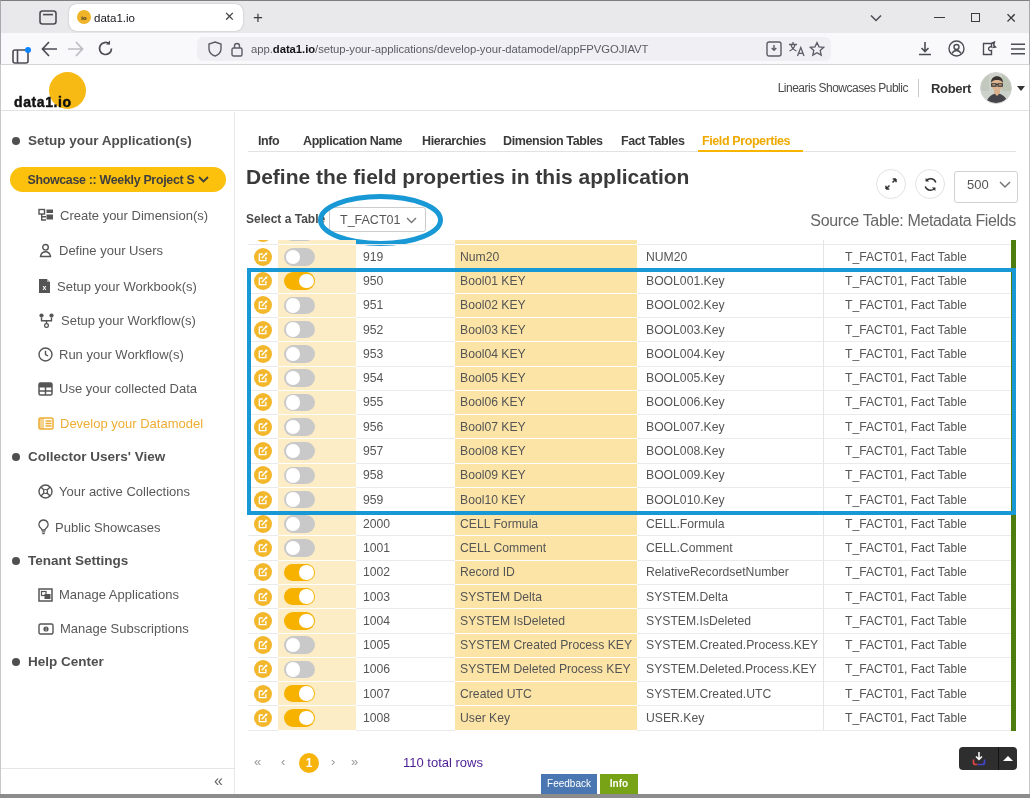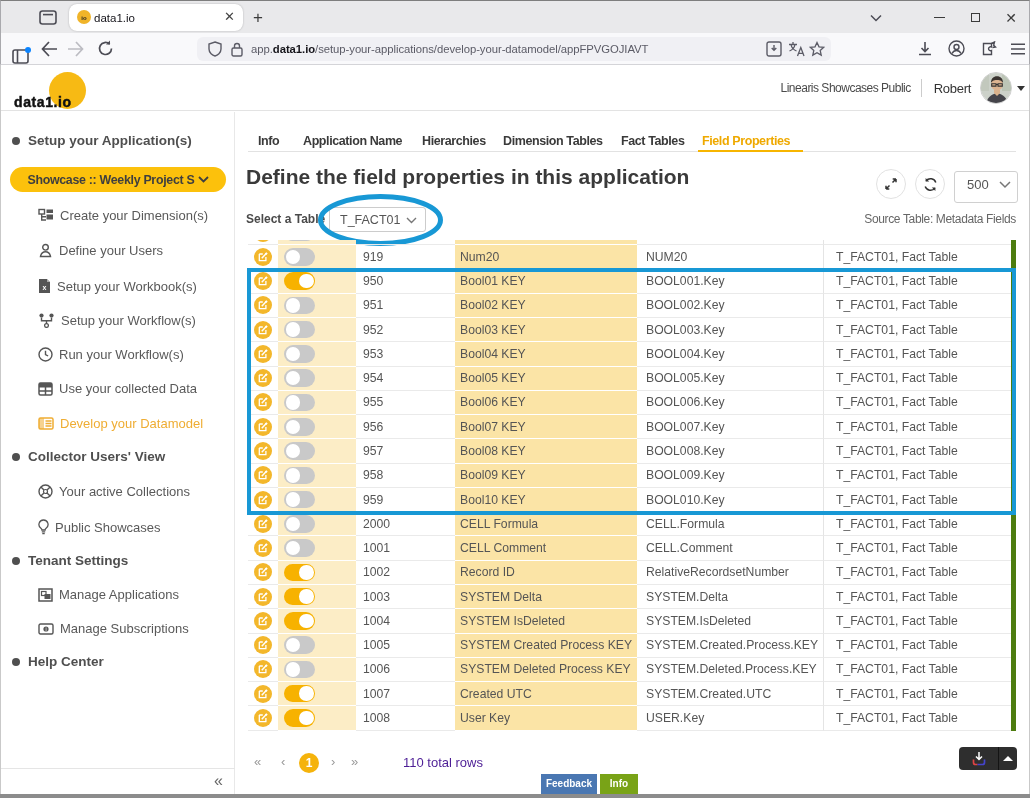--- a/index.html
+++ b/index.html
@@ -18,21 +18,21 @@
 #urltext b{color:#15141a;font-weight:bold}
 .tbi{position:absolute;top:0;height:32px;display:flex;align-items:center;justify-content:center}
 
 #apph{position:absolute;left:0;top:65px;width:1030px;height:46px;background:#fff;border-bottom:1px solid #e3e3e3;border-left:1px solid #c9c9c9;border-right:1px solid #c9c9c9}
 #band{position:absolute;left:0;top:112px;width:1030px;height:16px;background:linear-gradient(#f0f0f2,#ffffff)}
 #logocirc{position:absolute;left:48px;top:7px;width:37px;height:37px;border-radius:50%;background:#F7BA14}
 #logotext{position:absolute;left:13px;top:29px;font-size:14px;font-weight:bold;color:#111;letter-spacing:.6px;-webkit-text-stroke:.45px #111}
 #hright{position:absolute;right:4px;top:0;height:46px;display:flex;align-items:center}
 #linearis{font-size:12px;letter-spacing:-.5px;color:#4a4a4a}
 #hsep{width:1px;height:18px;background:#ccc;margin:0 12px 0 10px}
-#robert{font-size:13px;letter-spacing:-.3px;font-weight:normal;color:#333}
+#robert{font-size:13px;letter-spacing:-.3px;font-weight:bold;color:#333}
 #avatar{width:32px;height:32px;border-radius:50%;margin-left:9px;overflow:hidden;border:1px solid #cfcfcf}
 #caret{width:0;height:0;border-left:4.5px solid transparent;border-right:4.5px solid transparent;border-top:5px solid #333;margin-left:5px}
 
 #sidebar{position:absolute;left:1px;top:112px;width:234px;height:682px;background:#fff;border-right:1px solid #e8e8e8}
 .shead{position:absolute;left:11px;font-size:13.5px;font-weight:bold;color:#4f4f4f;display:flex;align-items:center}
 .shead .dot{width:8px;height:8px;border-radius:50%;background:#4f4f4f;margin-right:8px}
 .sitem{position:absolute;left:37px;font-size:13px;color:#595959;display:flex;align-items:center}
 .sitem svg{margin-right:6px}
 #showbtn{position:absolute;left:9px;top:55px;width:216px;height:25px;background:#FCC10C;border-radius:13px;display:flex;align-items:center;justify-content:center;font-size:12.4px;letter-spacing:-.3px;font-weight:bold;color:#3f3f3f}
 #collapse{position:absolute;left:0;top:656px;width:234px;border-top:1px solid #e5e5e5;height:26px}
@@ -42,44 +42,44 @@
 .tabl{position:absolute;top:22px;font-size:12.5px;font-weight:bold;color:#3a3a3a;letter-spacing:-.4px}
 #tabuline{position:absolute;left:13px;top:39px;width:768px;height:1px;background:#e2e2e2}
 #tabyellow{position:absolute;left:463px;top:37.5px;width:105px;height:2.5px;background:#F7B500}
 #heading{position:absolute;left:11px;top:53px;font-size:21px;font-weight:bold;color:#3a3a3a}
 .circbtn{position:absolute;top:57px;width:30px;height:30px;border-radius:50%;border:1px solid #e2e2e2;background:#fff;display:flex;align-items:center;justify-content:center}
 #sel500{position:absolute;left:719px;top:59px;width:64px;height:32px;border:1px solid #d0d0d0;border-radius:3px;font-size:13px;color:#555}
 #sel500 span{position:absolute;left:12px;top:5px}
 #seltablbl{position:absolute;left:11px;top:100px;font-size:12px;font-weight:bold;color:#4a4a4a}
 #seltab{position:absolute;left:94px;top:95px;width:97px;height:25px;border:1px solid #ccc;border-radius:3px;font-size:12.5px;color:#555}
 #seltab span{position:absolute;left:10px;top:5px}
-#srctab{position:absolute;right:14px;top:100px;font-size:12px;letter-spacing:-.35px;color:#666}
+#srctab{position:absolute;right:14px;top:100px;font-size:16px;letter-spacing:-.35px;color:#666}
 
 #tblclip{position:absolute;left:13px;top:128px;width:768px;height:491px;overflow:hidden;border-right:5px solid #4d7c0f}
 #grid{display:grid;grid-template-columns:30px 78px 99px 182px 186px 193px;grid-auto-rows:24.27px;margin-top:-19px}
 #grid div{font-size:12.2px;color:#555;display:flex;align-items:center;overflow:hidden;white-space:nowrap}
 .c1{justify-content:center;border-bottom:1px solid #eaeaea}
 .c2{background:#FCEDC6;border-bottom:1px solid #fff;padding-left:6px}
 .c3{border-bottom:1px solid #eaeaea;padding-left:7px}
 .c4{background:#FBE4A6;border-bottom:1px solid #fff;padding-left:5px}
 .c5{border-bottom:1px solid #eaeaea;padding-left:9px}
-.c6{border-bottom:1px solid #eaeaea;border-left:1px solid #e4e4e4;padding-left:12px}
+.c6{border-bottom:1px solid #eaeaea;border-left:1px solid #e4e4e4;padding-left:21px}
 .tg{width:31px;height:17.5px;border-radius:9px;background:#c9c9c9;position:relative}
 .tg:after{content:"";position:absolute;left:1.5px;top:1.5px;width:14.5px;height:14.5px;border-radius:50%;background:#fff}
 .tg.on{background:#F7B200}
 .tg.on:after{left:auto;right:1.5px}
 #bluerect{position:absolute;left:12px;top:156px;width:769px;height:247px;border:4px solid #1898D5}
 
 #pager{position:absolute;left:0;top:638px;width:795px;height:40px;font-size:13px;color:#999}
 #pgc{position:absolute;left:64px;top:3px;width:20px;height:20px;border-radius:50%;background:#F5B30B;color:#fff;font-size:12px;font-weight:bold;text-align:center;line-height:20px}
 #totrows{position:absolute;left:168px;top:5px;font-size:13px;color:#4c1d95}
 #dlbtn{position:absolute;left:724px;top:635px;width:58px;height:23px;background:#2e2e2e;border-radius:4px}
 #dlbtn .div{position:absolute;left:39px;top:0;width:1px;height:23px;background:#141414}
 #dlbtn .tri{position:absolute;left:44px;top:9px;width:0;height:0;border-left:5px solid transparent;border-right:5px solid transparent;border-bottom:5px solid #fff}
-#feedback{position:absolute;left:541px;top:774px;width:56px;height:20px;background:#4A77B2;color:#fff;font-size:10px;font-weight:bold;text-align:center;line-height:20px}
+#feedback{position:absolute;left:541px;top:774px;width:56px;height:20px;background:#4A77B2;color:#fff;font-size:10px;font-weight:normal;text-align:center;line-height:20px}
 #help{position:absolute;left:600px;top:774px;width:38px;height:20px;background:#79A317;color:#fff;font-size:10px;font-weight:bold;text-align:center;line-height:20px}
 #botstrip{position:absolute;left:0;top:794px;width:1030px;height:4px;background:#8c8c8c}
 #lborder{position:absolute;left:0;top:65px;width:1px;height:729px;background:#c9c9c9}
 #rborder{position:absolute;right:0;top:65px;width:1px;height:729px;background:#c9c9c9}
 </style></head>
 <body>
 
 <div id="tabbar">
   <svg class="abs" style="left:38px;top:9px" width="18" height="16" viewBox="0 0 18 16">
       <rect x="1" y="1" width="16" height="13" rx="2.5" fill="none" stroke="#4c4c55" stroke-width="1.6"></rect>

